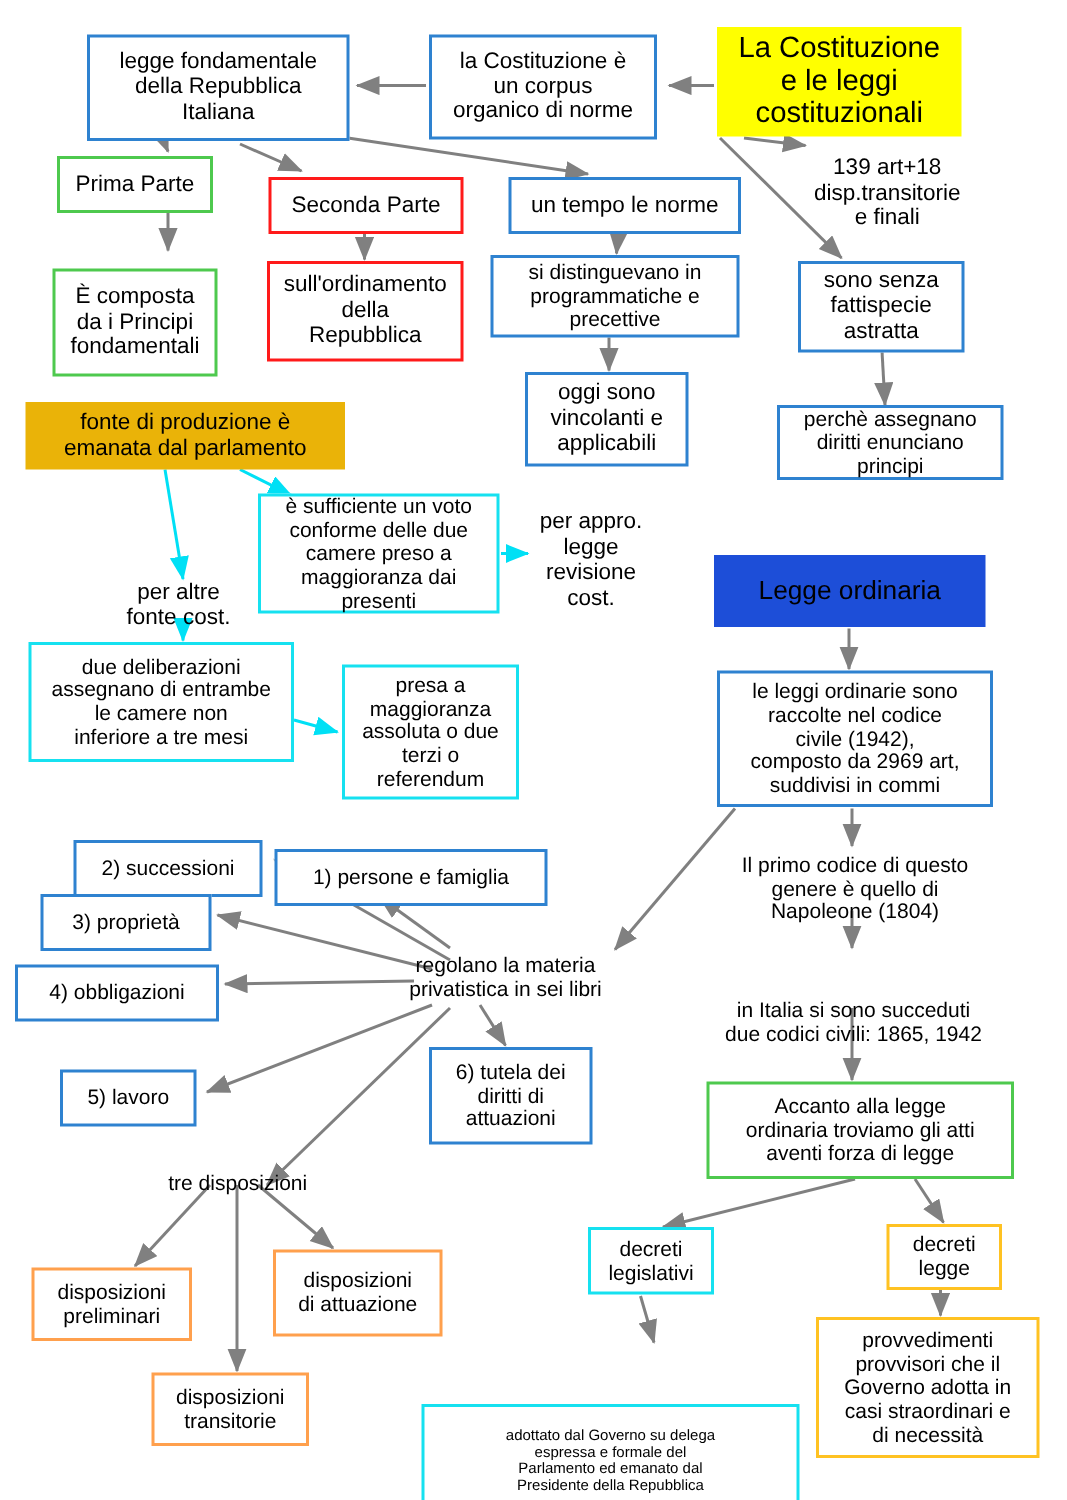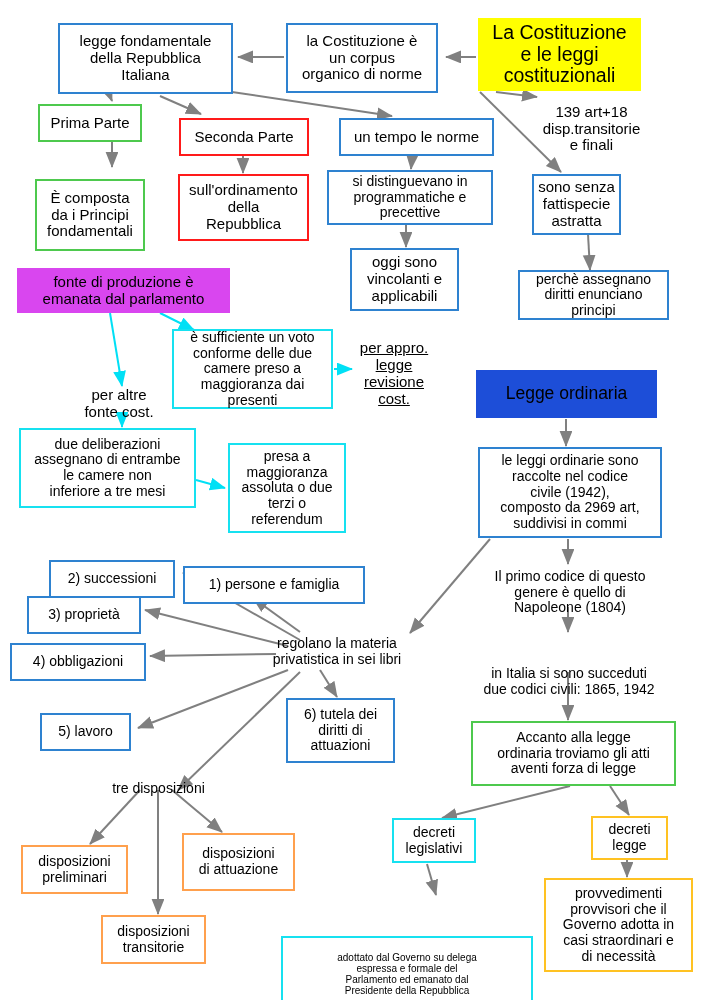--- a/index.html
+++ b/index.html
@@ -9,21 +9,21 @@
   .node{position:absolute;box-sizing:border-box;display:flex;align-items:center;justify-content:center;text-align:center;color:#000000;line-height:1.12;padding:17px 4px;}
   .box{border-style:solid;border-width:2px;background:#ffffff;}
   .plain{border:none;background:transparent;}
   .b-blue{border-color:#2e82d0;}
   .b-green{border-color:#4ec94e;}
   .b-red{border-color:#ff1a1a;}
   .b-cyan{border-color:#16e1f0;}
   .b-orange{border-color:#ffa04d;}
   .b-amber{border-color:#ffc222;}
   .fill-yellow{background:#ffff00;border:none;}
-  .fill-cyan{background:#d946ef;border:none;}
+  .fill-cyan{background:#eab308;border:none;}
   .fill-green{background:#1d4ed8;border:none;}
   .t13{font-size:10px;margin-top:40px;}
   .t14{font-size:14px;}
   .t15{font-size:15px;}
   .t17{font-size:17.5px;}
   .t19{font-size:19.5px;}
 </style>
 </head>
 <body>
 
@@ -133,21 +133,21 @@
 programmatiche e
 precettive</span>
   </div>
 
   <div class="node box b-blue t15" style="left:350px;top:248px;width:109px;height:63px;">
     <span style="white-space:pre-line;">oggi sono
 vincolanti e
 applicabili</span>
   </div>
 
-  <div class="node box b-blue t15" style="left:532px;top:174px;width:89px;height:61px;">
+  <div class="node box b-blue t15" style="left:532px;top:174px;width:111px;height:61px;">
     <span style="white-space:pre-line;">sono senza
 fattispecie
 astratta</span>
   </div>
 
   <div class="node box b-blue t14" style="left:518px;top:270px;width:151px;height:50px;">
     <span style="white-space:pre-line;">perchè assegnano
 diritti enunciano
 principi</span>
   </div>
@@ -163,21 +163,21 @@
   </div>
 
   <div class="node box b-cyan t14" style="left:172px;top:329px;width:161px;height:80px;">
     <span style="white-space:pre-line;">è sufficiente un voto
 conforme delle due
 camere preso a
 maggioranza dai
 presenti</span>
   </div>
 
-  <div class="node plain t15" style="left:353px;top:339px;width:82px;height:70px;text-decoration:underline;">
+  <div class="node plain t15" style="left:353px;top:339px;width:82px;height:70px;">
     <span style="white-space:pre-line;">per appro.
 legge
 revisione
 cost.</span>
   </div>
 
   <div class="node box b-cyan t14" style="left:19px;top:428px;width:177px;height:80px;">
     <span style="white-space:pre-line;">due deliberazioni
 assegnano di entrambe
 le camere non

